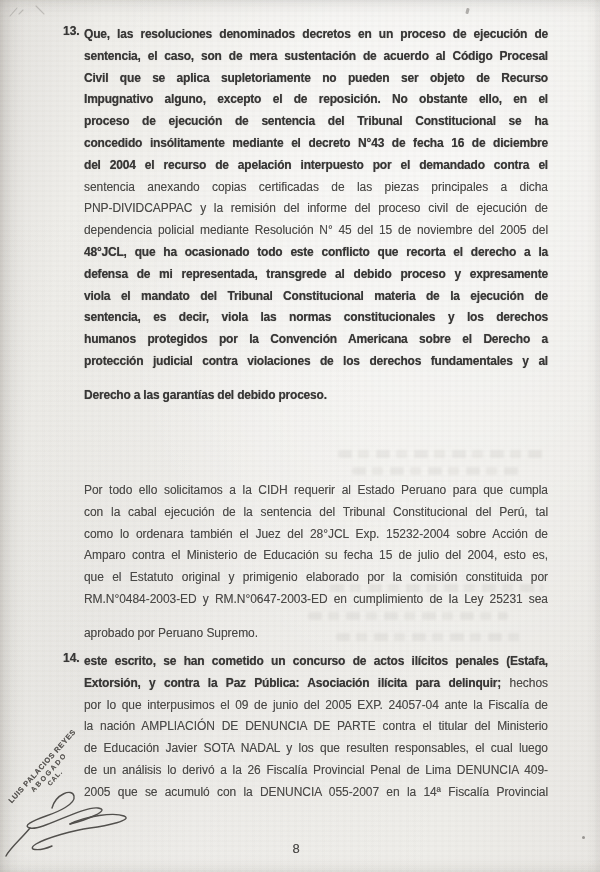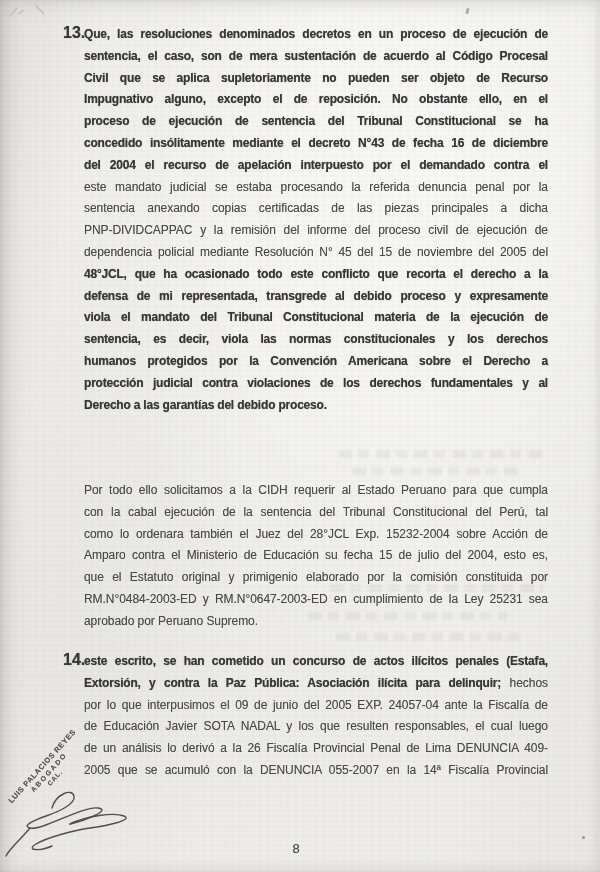--- a/index.html
+++ b/index.html
@@ -18,29 +18,29 @@
   }
   .page::before{
     content:"";position:absolute;inset:0;pointer-events:none;
     background:
       repeating-linear-gradient(0deg, rgba(125,120,112,0.025) 0 2px, rgba(255,255,255,0.02) 2px 5px),
       repeating-linear-gradient(90deg, rgba(125,120,112,0.015) 0 3px, rgba(255,255,255,0.015) 3px 7px);
   }
   .doc-body{position:absolute;inset:0;}
   .para{position:absolute;left:84px;width:464px;color:#3f3e3c;}
   .marker{
-    position:absolute;left:-21px;top:0;font-size:16px;font-weight:700;color:#383736;
+    position:absolute;left:-21px;top:0;font-size:12px;font-weight:700;color:#383736;
     text-shadow:0 0 0.7px rgba(55,54,52,0.7);
   }
   .line{
     height:21.8px;line-height:21.8px;font-size:12px;
     text-align:justify;text-align-last:justify;-moz-text-align-last:justify;text-justify:inter-word;
     overflow:visible;white-space:normal;
   }
-  .line.last{text-align-last:left;-moz-text-align-last:left;}
+  .line.last{text-align-last:left;margin-top:12px;-moz-text-align-last:left;}
   .b{font-weight:700;color:#383736;letter-spacing:-0.2px;text-shadow:0 0 0.7px rgba(55,54,52,0.65);}
   .r{font-weight:400;color:#4a4947;letter-spacing:-0.05px;text-shadow:0 0 0.4px rgba(80,78,75,0.45);}
   .page-number{
     position:absolute;left:282px;top:841px;width:28px;text-align:center;
     font-size:13px;color:#4a4947;text-shadow:0 0 0.4px rgba(80,78,75,0.5);
   }
   
   .smudge{
     position:absolute;height:8px;border-radius:3px;pointer-events:none;
     background:repeating-linear-gradient(90deg, rgba(130,126,120,0.35) 0 14px, rgba(130,126,120,0) 14px 20px, rgba(130,126,120,0.3) 20px 31px, rgba(130,126,120,0) 31px 38px);
@@ -74,21 +74,20 @@
   <div class="doc-body">
       <div class="para" style="top: 24px;">
         <span class="marker">13.</span>
         <div class="line"><span class="b">Que, las resoluciones denominados decretos en un proceso de ejecución de</span></div>
         <div class="line"><span class="b">sentencia, el caso, son de mera sustentación de acuerdo al Código Procesal</span></div>
         <div class="line"><span class="b">Civil que se aplica supletoriamente no pueden ser objeto de Recurso</span></div>
         <div class="line"><span class="b">Impugnativo alguno, excepto el de reposición. No obstante ello, en el</span></div>
         <div class="line"><span class="b">proceso de ejecución de sentencia del Tribunal Constitucional se ha</span></div>
         <div class="line"><span class="b">concedido insólitamente mediante el decreto  N°43 de fecha 16 de diciembre</span></div>
         <div class="line"><span class="b">del 2004 el recurso de apelación interpuesto por el demandado contra el</span></div>
-        <div class="line"><span class="r">este mandato judicial se estaba procesando la referida denuncia penal por la</span></div>
         <div class="line"><span class="r">sentencia anexando copias certificadas de las piezas principales a dicha</span></div>
         <div class="line"><span class="r">PNP-DIVIDCAPPAC y la remisión del informe del proceso civil de ejecución de</span></div>
         <div class="line"><span class="r">dependencia policial mediante Resolución N° 45 del 15 de noviembre del 2005 del</span></div>
         <div class="line"><span class="b">48°JCL, que ha ocasionado todo este conflicto que recorta el derecho a la</span></div>
         <div class="line"><span class="b">defensa de mi representada, transgrede al debido proceso y expresamente</span></div>
         <div class="line"><span class="b">viola el mandato del Tribunal Constitucional materia de la ejecución de</span></div>
         <div class="line"><span class="b">sentencia, es decir, viola las normas constitucionales y los derechos</span></div>
         <div class="line"><span class="b">humanos protegidos por la Convención Americana sobre el Derecho a</span></div>
         <div class="line"><span class="b">protección judicial contra violaciones de los derechos fundamentales y al</span></div>
         <div class="line last"><span class="b">Derecho a las garantías del debido proceso.</span></div>
@@ -100,20 +99,21 @@
         <div class="line"><span class="r">Amparo contra el Ministerio de Educación su fecha 15 de julio del 2004, esto es,</span></div>
         <div class="line"><span class="r">que  el  Estatuto original y primigenio elaborado por la comisión constituida por</span></div>
         <div class="line"><span class="r">RM.N°0484-2003-ED y RM.N°0647-2003-ED en cumplimiento de la Ley 25231 sea</span></div>
         <div class="line last"><span class="r">aprobado por Peruano Supremo.</span></div>
       </div>
       <div class="para" style="top: 651px;">
         <span class="marker">14.</span>
         <div class="line"><span class="b">este escrito, se han cometido un concurso de actos ilícitos penales (Estafa,</span></div>
         <div class="line"><span class="b">Extorsión, y contra la Paz Pública: Asociación ilícita para delinquir;</span><span class="r"> hechos</span></div>
         <div class="line"><span class="r">por lo que interpusimos el 09 de junio del 2005 EXP. 24057-04 ante la Fiscalía de</span></div>
+        <div class="line"><span class="r">la nación AMPLIACIÓN DE DENUNCIA DE PARTE contra el titular del Ministerio</span></div>
         <div class="line"><span class="r">de Educación Javier SOTA NADAL y los que resulten responsables, el cual luego</span></div>
         <div class="line"><span class="r">de un análisis lo derivó a la 26 Fiscalía Provincial Penal de Lima DENUNCIA 409-</span></div>
         <div class="line"><span class="r">2005 que se acumuló con  la DENUNCIA 055-2007 en la 14ª Fiscalía Provincial</span></div>
       </div>
     </div>
 
   <div class="smudge" style="left:338px;top:450px;width:208px;"></div>
   <div class="smudge" style="left:352px;top:467px;width:172px;"></div>
   <div class="smudge" style="left:330px;top:584px;width:214px;"></div>
   <div class="smudge" style="left:308px;top:612px;width:200px;"></div>

